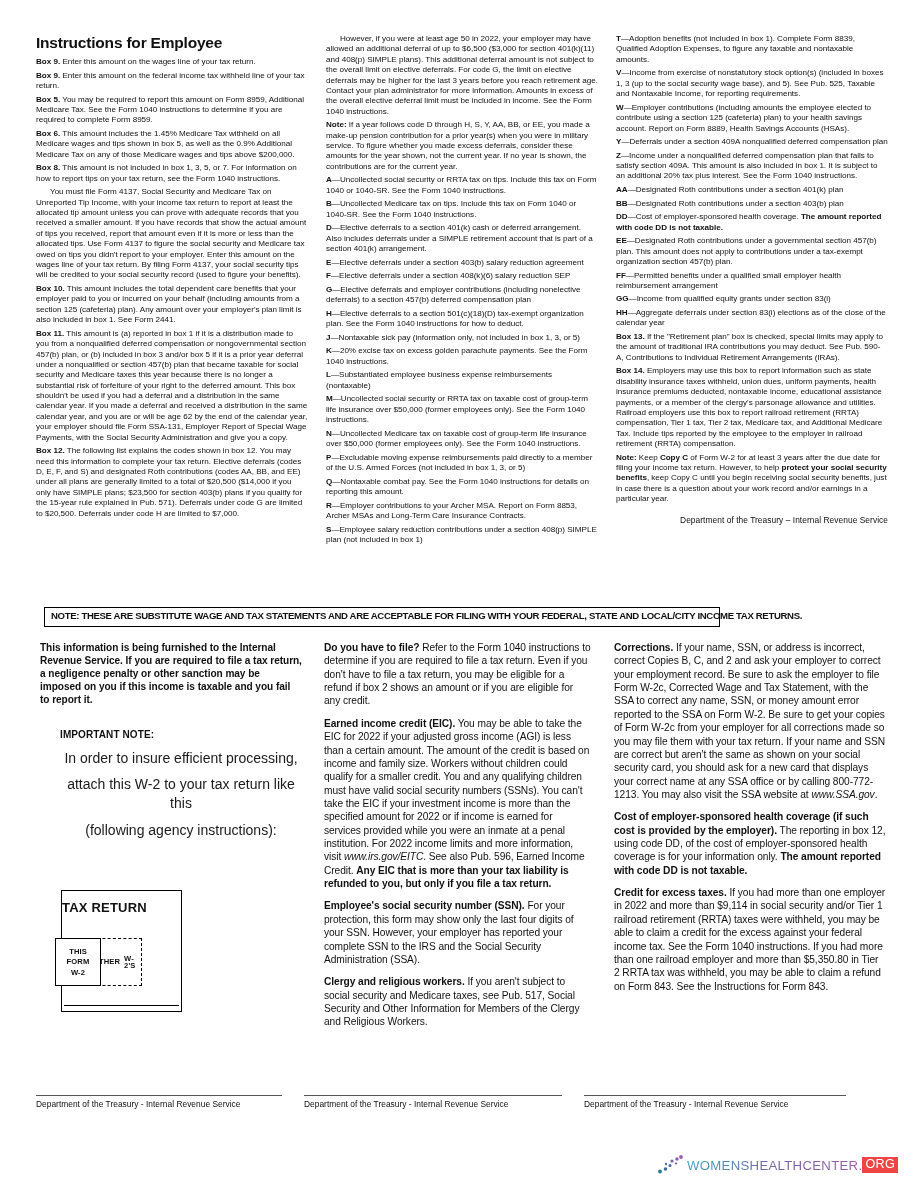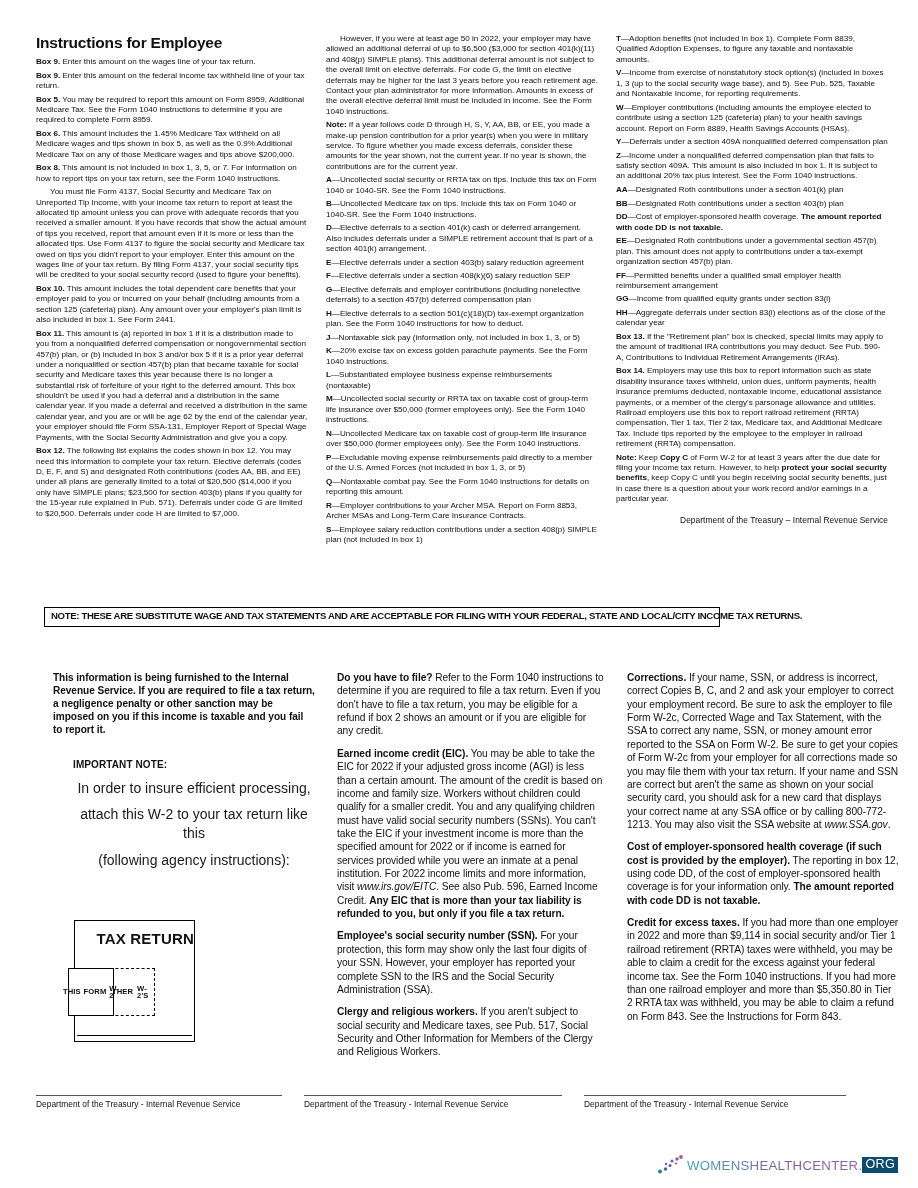--- a/index.html
+++ b/index.html
@@ -83,24 +83,23 @@
     font-size: 9.6px;
     font-weight: bold;
     letter-spacing: -0.35px;
     white-space: nowrap;
     line-height: 1.1;
   }
 
   
   .bottom-area {
     position: absolute;
-    left: 53px;
+    left: 40px;
     top: 641px;
     width: 852px;
-    margin-top: 30px;
   }
   .bottom-cols {
     display: flex;
     align-items: flex-start;
   }
   .bcol-left  { width: 262px; flex: 0 0 262px; }
   .bcol-mid   { width: 268px; flex: 0 0 268px; margin-left: 22px; }
   .bcol-right { width: 272px; flex: 0 0 272px; margin-left: 22px; }
 
   .furnish-text {
@@ -140,37 +139,37 @@
     height: 122px;
     border: 1.4px solid #000;
     box-sizing: border-box;
     background: #fff;
   }
   .taxret-title {
     position: absolute;
     top: 9px;
     left: 0;
     right: 0;
-    text-align: right;
-    font-size: 15px;
+    text-align: left;
+    font-size: 13px;
     font-weight: bold;
     letter-spacing: 0.2px;
   }
   .taxret-thisform {
     position: absolute;
     left: -7px;
     top: 47px;
     width: 46px;
     height: 48px;
     border: 1.4px solid #000;
     background: #fff;
     box-sizing: border-box;
     z-index: 2;
     display: flex;
-    flex-direction: row;
+    flex-direction: column;
     align-items: center;
     justify-content: center;
     gap: 3px;
   }
   .taxret-thisform span {
     font-size: 7.6px;
     font-weight: bold;
     line-height: 1;
     letter-spacing: 0.1px;
   }
@@ -256,21 +255,21 @@
     letter-spacing: 0.3px;
     font-family: "Liberation Sans", sans-serif;
     background: linear-gradient(90deg, #3aa3b8 0%, #7b5ea8 55%, #9b5fa6 100%);
     -webkit-background-clip: text;
     background-clip: text;
     color: transparent;
     -webkit-text-fill-color: transparent;
     white-space: nowrap;
   }
   .wm-badge {
-    background: #0c4a6e;
+    background: #ef4444;
     color: #ffffff;
     font-size: 12.6px;
     letter-spacing: 0.3px;
     padding: 1px 3px 2px 3px;
     line-height: 1;
   }
 </style>
 </head>
 <body>
 

